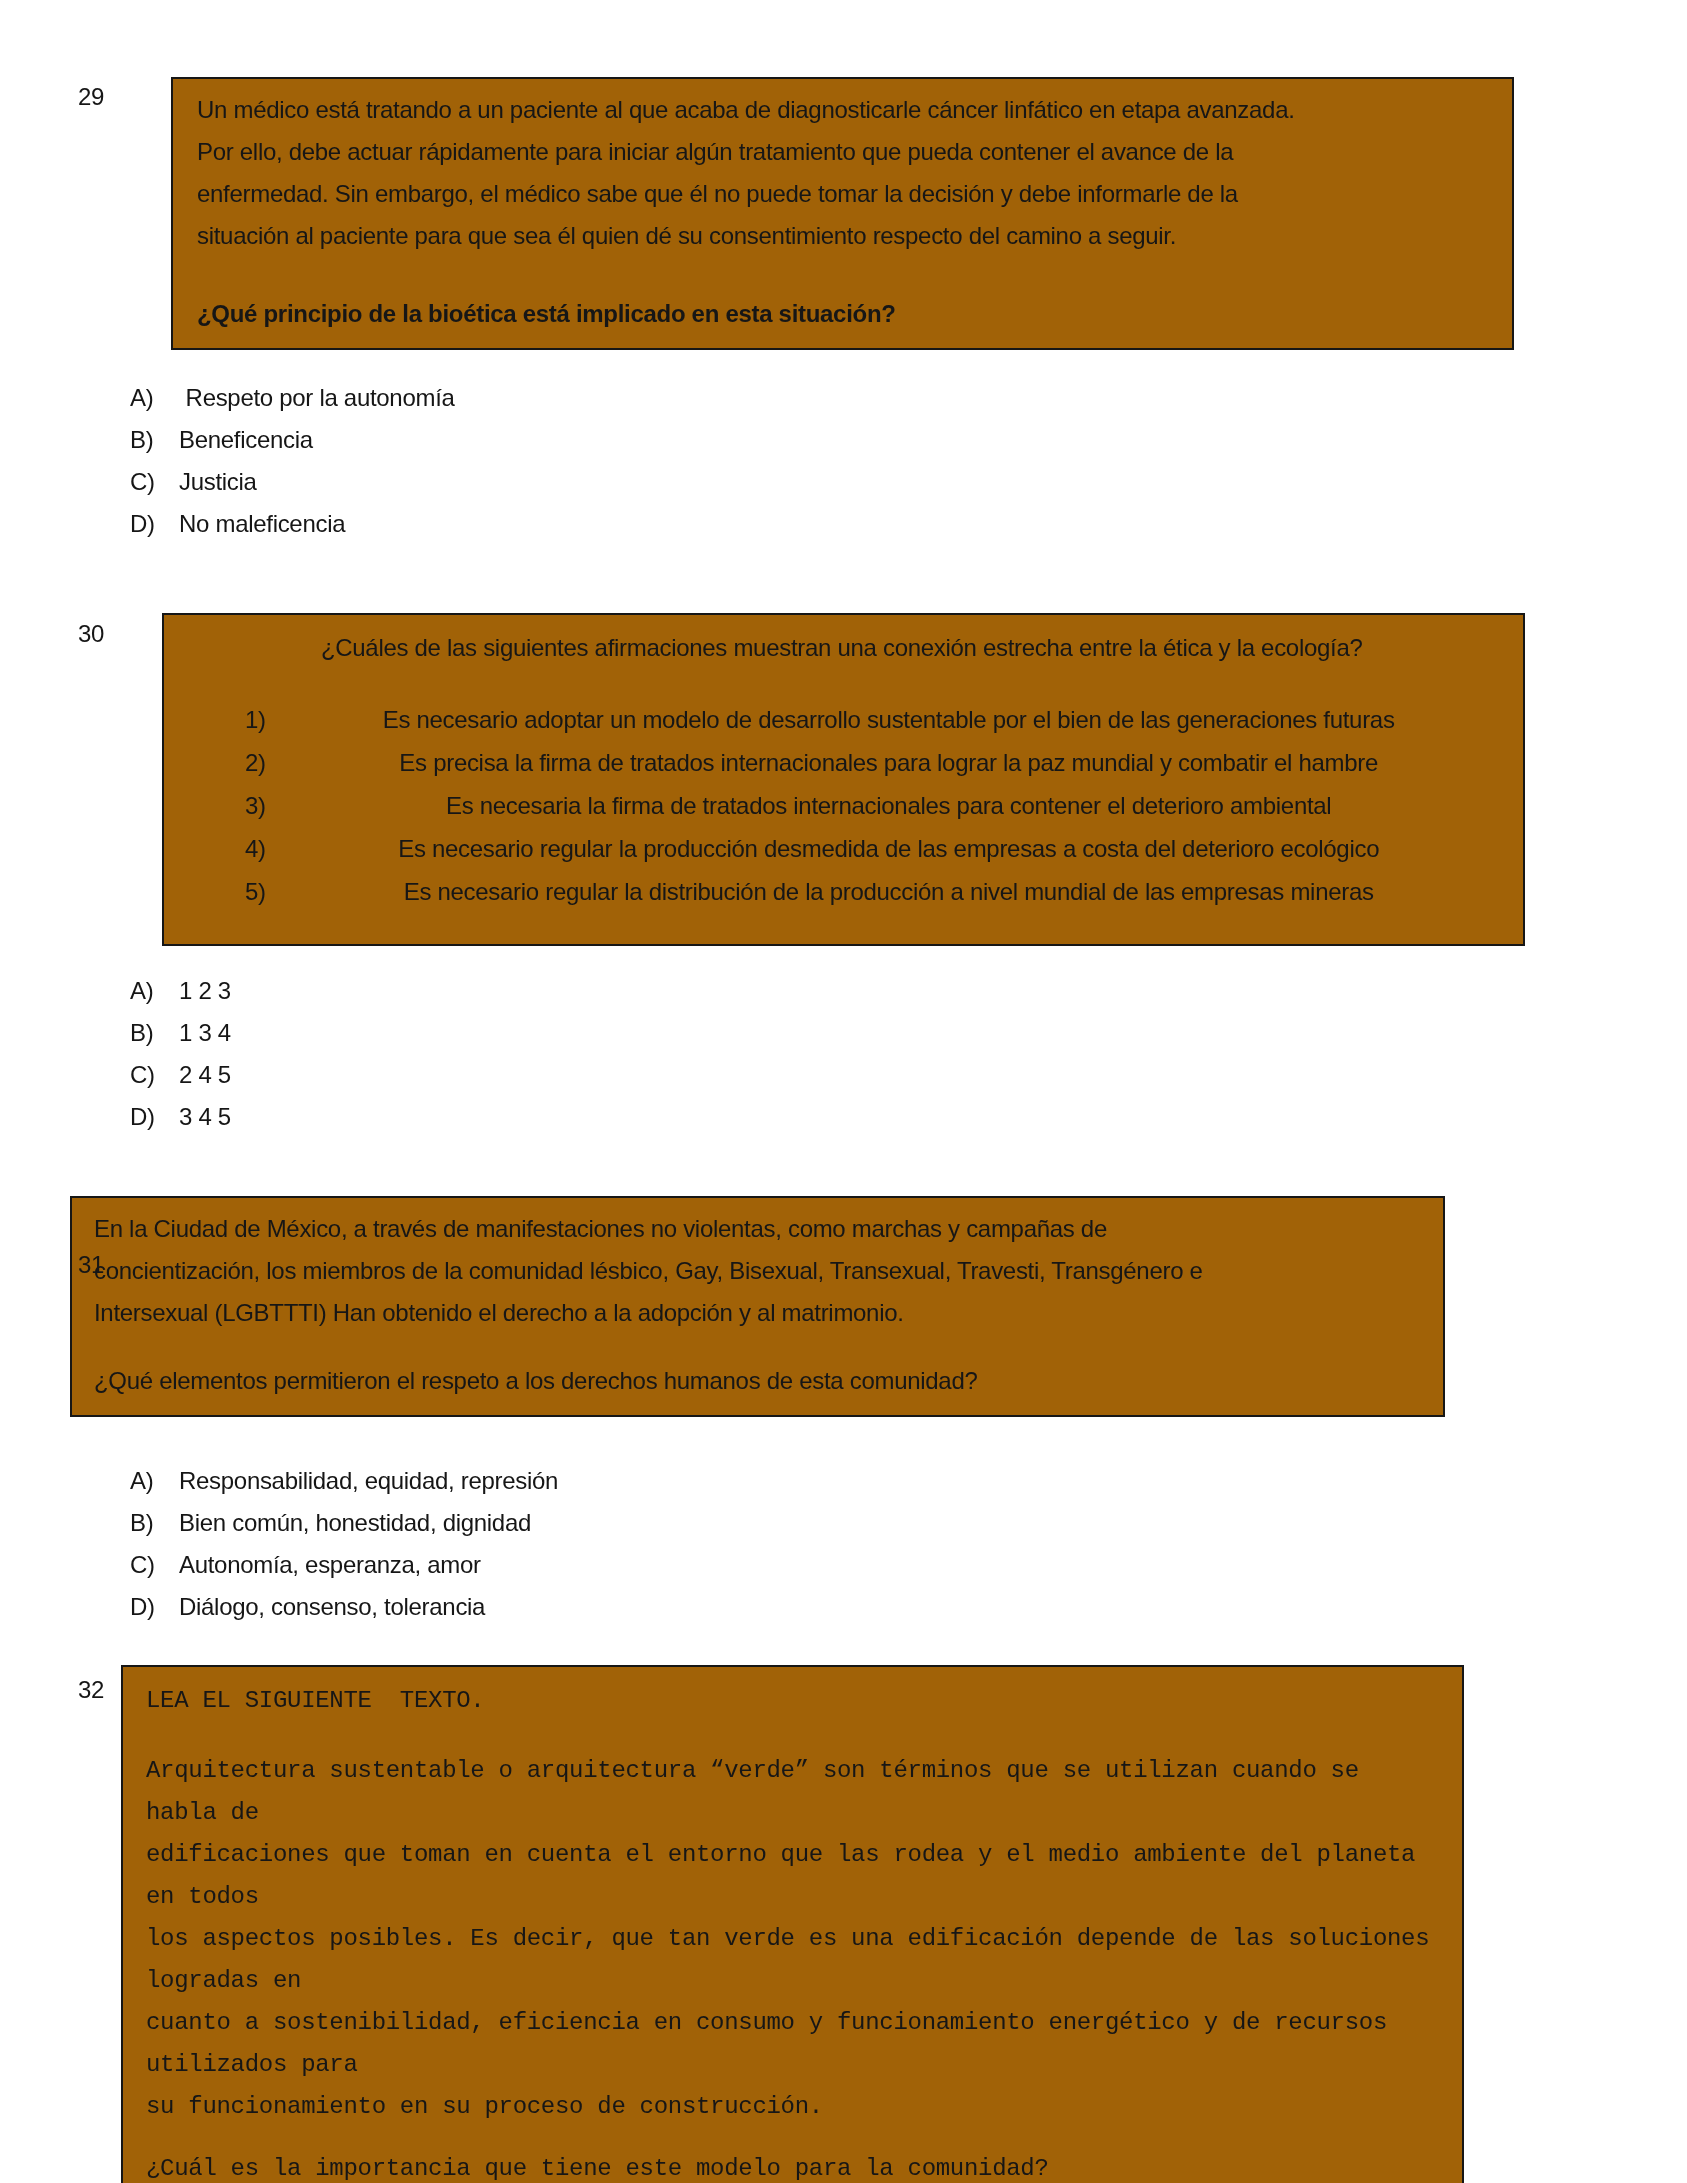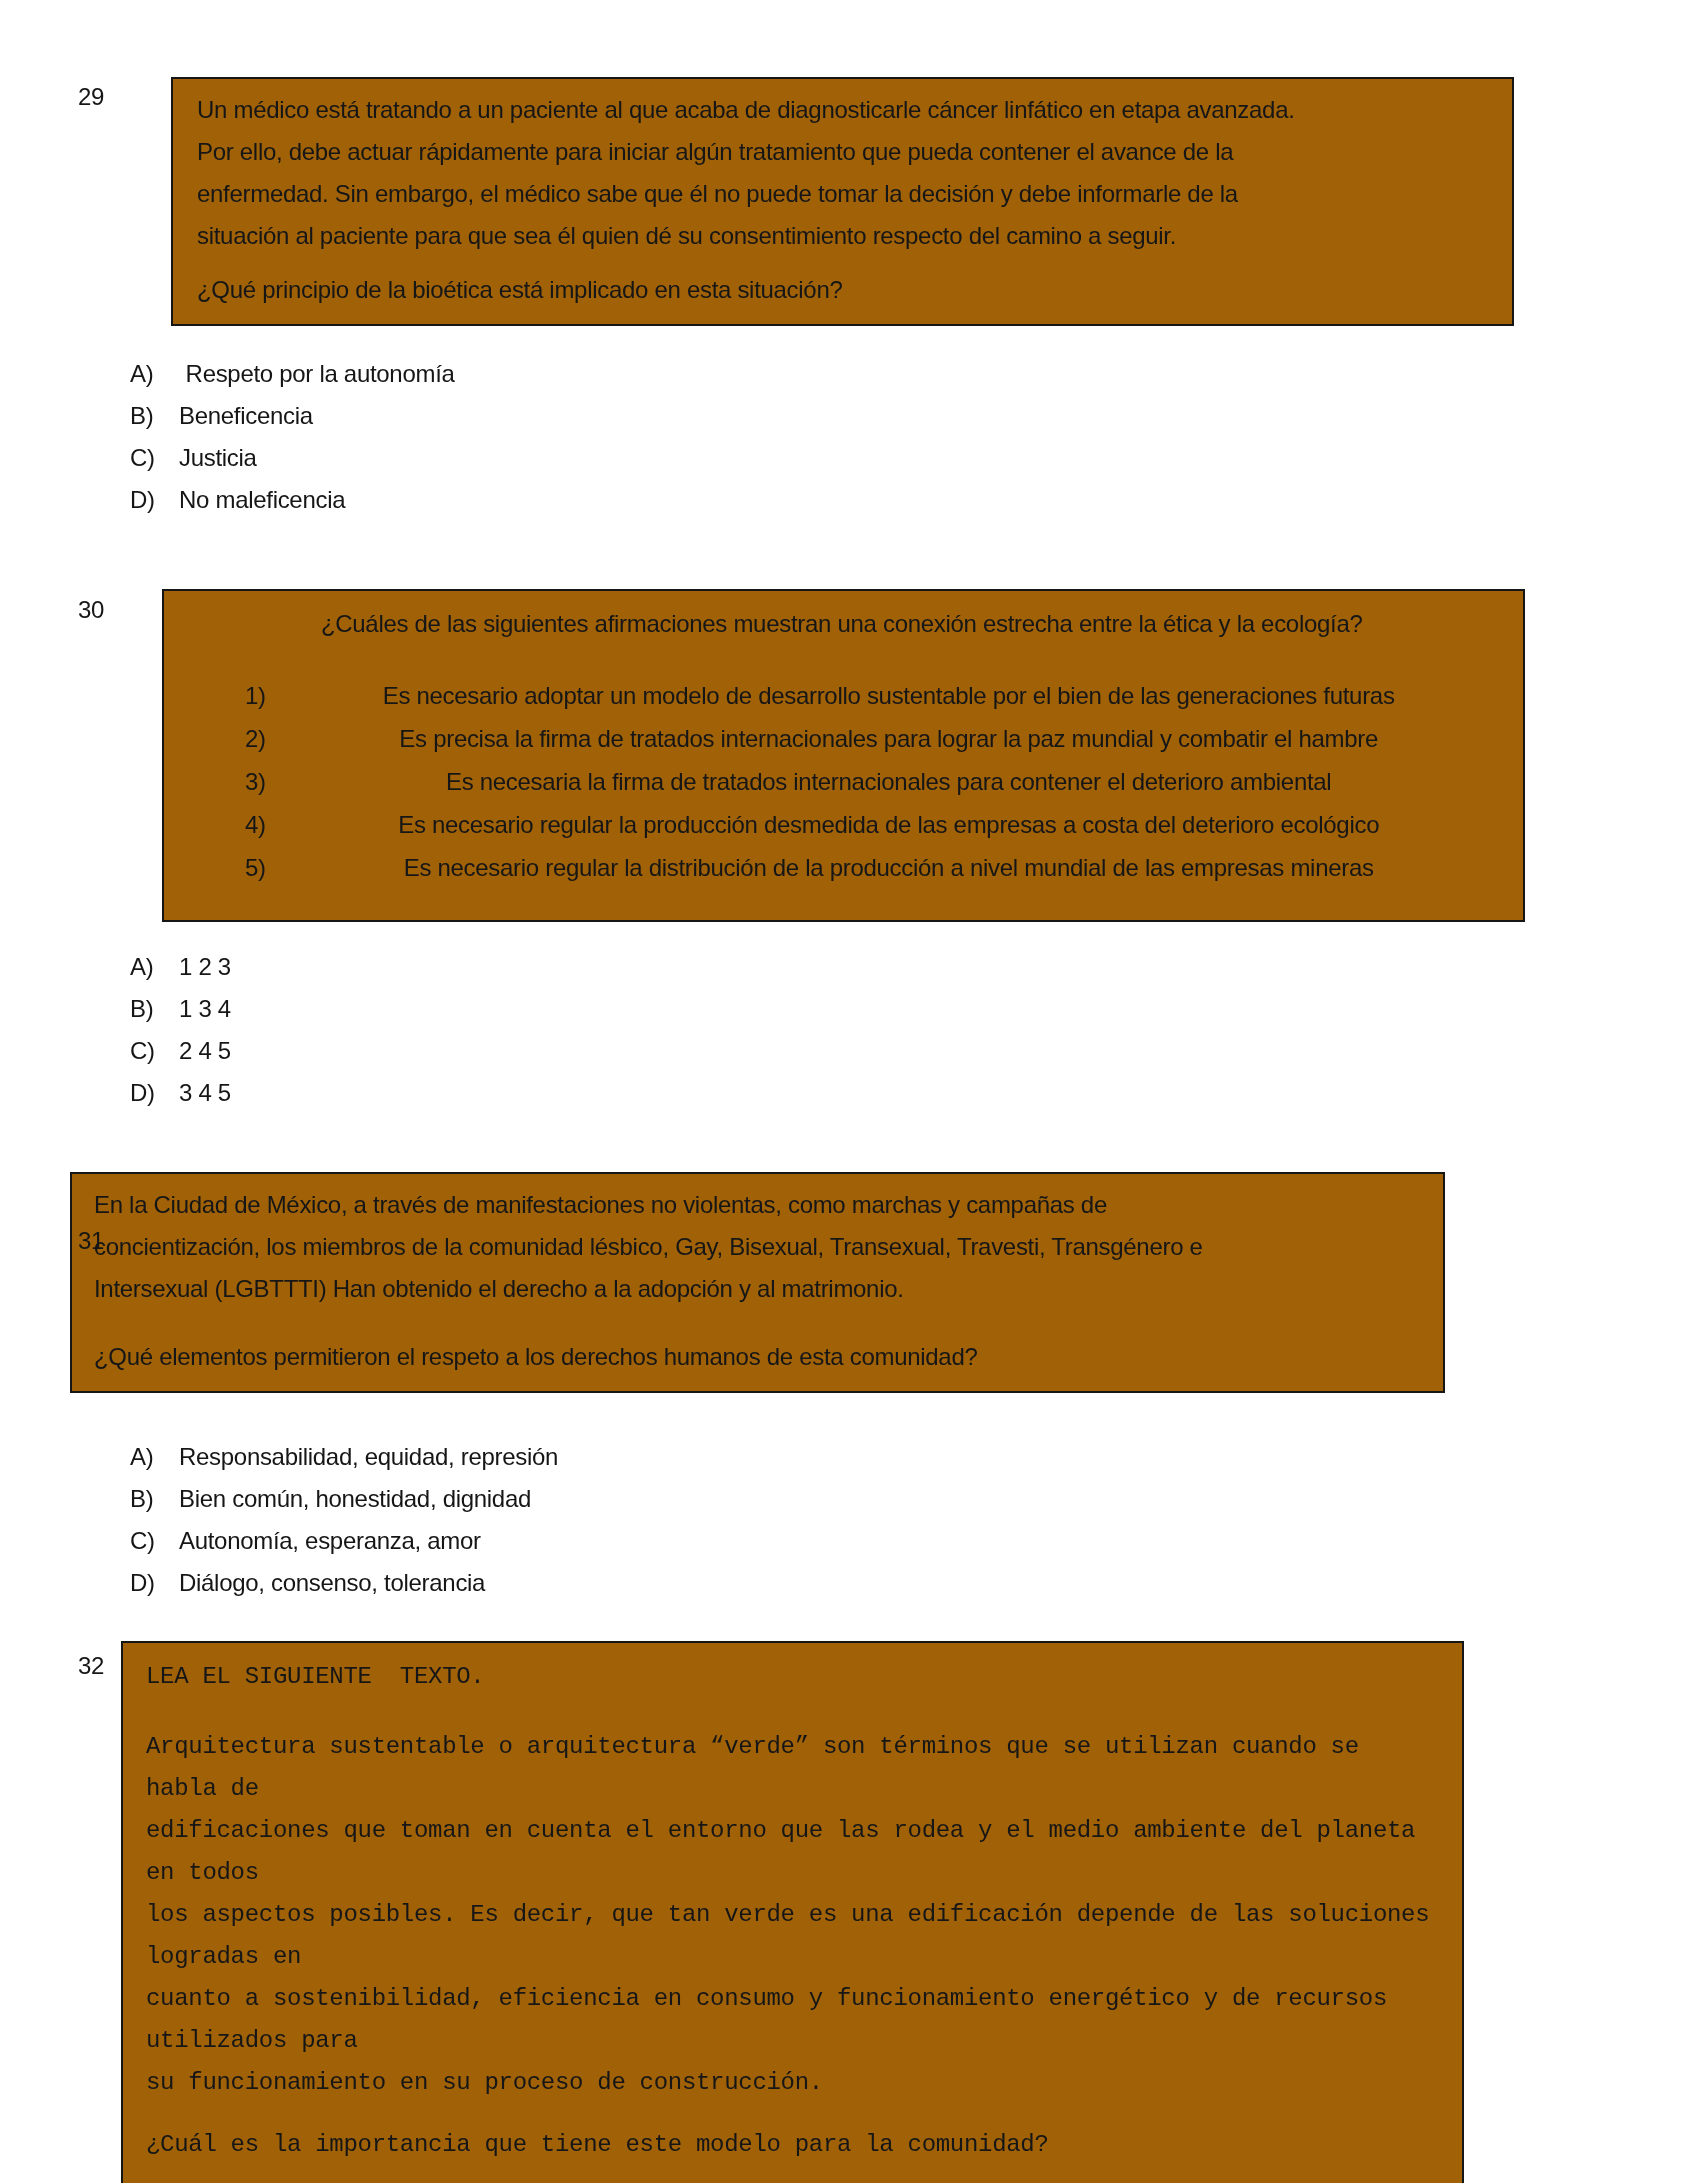--- a/index.html
+++ b/index.html
@@ -78,21 +78,21 @@
 
 <div class="page">
 
   <section class="qblock" style="padding-top: 77px;">
     <div class="qnum" style="top: 83px;">29</div>
     <div class="qbox box-29">
       <p class="para">Un médico está tratando a un paciente al que acaba de diagnosticarle cáncer linfático en etapa avanzada.
 Por ello, debe actuar rápidamente para iniciar algún tratamiento que pueda contener el avance de la
 enfermedad. Sin embargo, el médico sabe que él no puede tomar la decisión y debe informarle de la
 situación al paciente para que sea él quien dé su consentimiento respecto del camino a seguir.</p>
-      <p class="para" style="margin-top: 12px;">¿Qué principio de la bioética está implicado en esta situación?</p>
+      <p class="para" style="margin-top: 36px; font-weight: bold;">¿Qué principio de la bioética está implicado en esta situación?</p>
     </div>
   </section>
   <ul class="options" style="margin-top: 27px;">
     <li class="opt">
       <span class="opt-letter">A)</span>
       <span class="opt-text" style="padding-left: 6.6px;">Respeto por la autonomía</span>
     </li>
     <li class="opt">
       <span class="opt-letter">B)</span>
       <span class="opt-text">Beneficencia</span>

